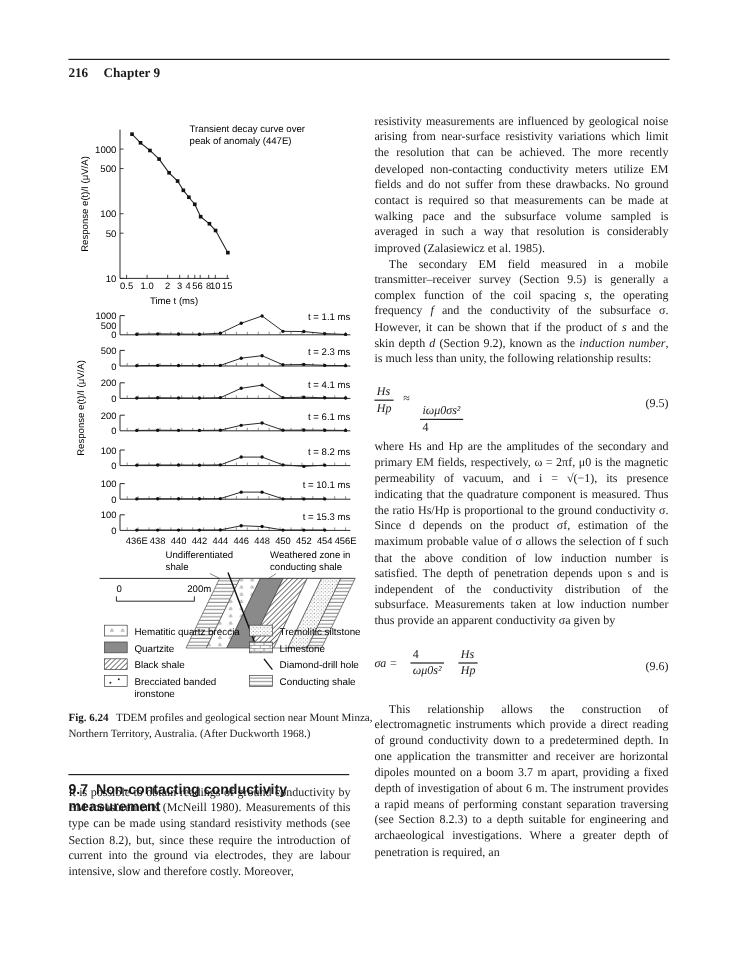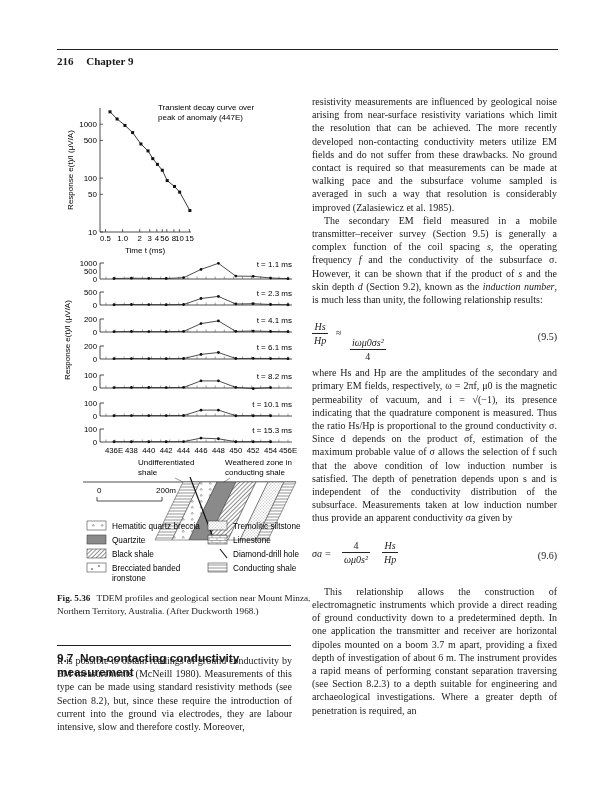--- a/index.html
+++ b/index.html
@@ -15,21 +15,21 @@
   #caption b { font-weight:bold; margin-right:4px; }
   #section-rule { position:absolute; left:57px; top:645px; width:234px; height:1px; background:#222; }
   #section-head { position:absolute; left:57px; top:651px; width:240px; font-size:11.8px; font-weight:bold; line-height:14px; }
   .col { position:absolute; font-size:10px; line-height:13.2px; text-align:justify; }
   #left-body { left:57px; top:654px; width:235px; }
   #right-col { left:312px; top:95px; width:245px; }
   .para { margin:0; text-indent:0; }
   .para.ind { text-indent:12px; }
   .eq { position:relative; height:44px; margin:10px 0 6px 0; font-style:italic; }
   .eqno { position:absolute; right:0; top:14px; font-style:normal; }
-  .frac { position:absolute; text-align:center; }
+  .frac { position:absolute; }
   .frac .num { border-bottom:1px solid #222; padding:0 2px; }
   .frac .den { padding:0 2px; }
 </style>
 </head>
 <body>
 
 <div id="top-rule"></div>
 <div id="running-head" class="serif">
   <span>216</span>
   <span>Chapter 9</span>
@@ -438,21 +438,21 @@
         <circle cx="99" cy="566" r="0.8" fill="#222"></circle>
         <text x="112" y="571" font-size="8.2" font-family="&quot;Liberation Sans&quot;, &quot;DejaVu Sans&quot;, sans-serif">Brecciated banded</text>
         <text x="112" y="581" font-size="8.2" font-family="&quot;Liberation Sans&quot;, &quot;DejaVu Sans&quot;, sans-serif">ironstone</text>
         <rect x="208" y="563" width="19" height="9" fill="url(#p-hlines)" stroke="#444" stroke-width="0.6"></rect>
         <text x="233" y="571" font-size="8.2" font-family="&quot;Liberation Sans&quot;, &quot;DejaVu Sans&quot;, sans-serif">Conducting shale</text>
       </g>
   </svg>
 </div>
 
 <div id="caption" class="serif">
-  <b>Fig. 5.36</b>
+  <b>Fig. 6.24</b>
   <span>TDEM profiles and geological section near Mount Minza, Northern Territory, Australia. (After Duckworth 1968.)</span>
 </div>
 
 <div id="section-rule"></div>
 <div id="section-head" class="sans">
   <span>9.7</span>&nbsp;
   <span>Non-contacting conductivity measurement</span>
 </div>
 
 <div id="left-body" class="col serif">

